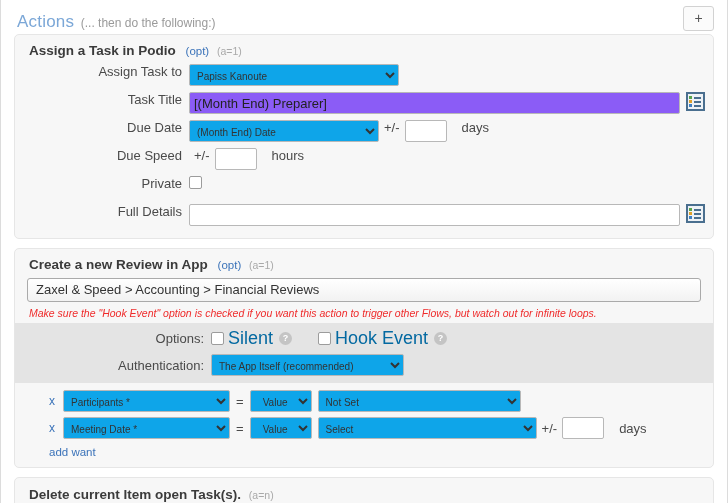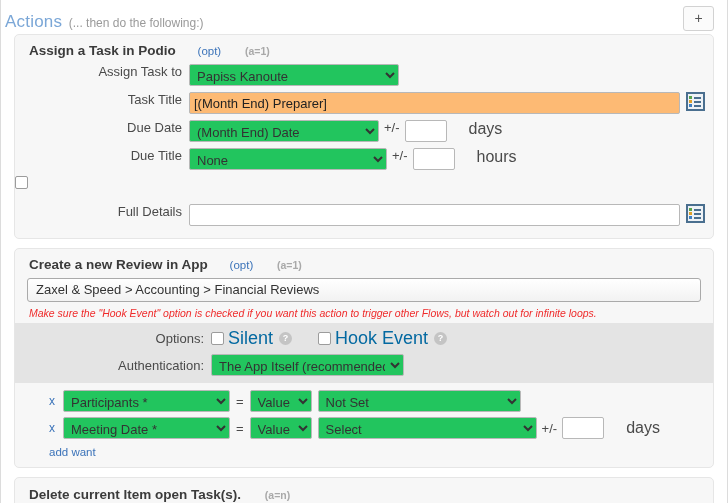--- a/index.html
+++ b/index.html
@@ -25,21 +25,21 @@
     height: 503px;
     box-sizing: border-box;
     border-left: 1px solid #dcdcdc;
     border-right: 1px solid #dcdcdc;
     background: #ffffff;
   }
 
   
   .actions-header {
     position: relative;
-    padding: 12px 12px 0 4px;
+    padding: 12px 12px 0 16px;
     height: 34px;
     box-sizing: border-box;
   }
   .actions-title {
     font-size: 17px;
     color: #7ba7d7;
     font-weight: 400;
     letter-spacing: .2px;
   }
   .actions-subtitle {
@@ -79,65 +79,65 @@
   .panel-title {
     font-size: 13.5px;
     font-weight: bold;
     color: #3b3b3b;
     padding: 8px 0 6px 14px;
   }
   .opt-tag {
     color: #3b73b9;
     font-size: 11.5px;
     font-weight: normal;
-    margin-left: 18px;
+    margin-left: 6px;
     cursor: pointer;
   }
   .count-tag {
     color: #a9a9a9;
     font-size: 10.5px;
-    font-weight: bold;
-    margin-left: 20px;
+    font-weight: normal;
+    margin-left: 4px;
   }
 
   
   .frow {
     display: flex;
     align-items: flex-start;
     padding: 0 0 6px 0;
     min-height: 22px;
   }
   .flabel {
     width: 174px;
     text-align: right;
     padding-right: 7px;
     color: #4a4a4a;
     font-size: 13px;
     box-sizing: border-box;
     flex: none;
   }
   .suffix {
     color: #4a4a4a;
-    font-size: 16px;
-    margin-left: 22px;
+    font-size: 13px;
+    margin-left: 15px;
     white-space: nowrap;
   }
   .pm {
     color: #4a4a4a;
     font-size: 13px;
     margin: 0 5px;
     white-space: nowrap;
   }
 
   
   select.ctl {
     font-family: "Liberation Sans", sans-serif;
-    font-size: 13px;
+    font-size: 10px;
     color: #333;
-    background: #22c55e;
+    background: #0ea5e9;
     border: 1px solid #b8b8b8;
     border-radius: 2px;
     height: 22px;
     padding: 3px 2px 1px 3px;
     box-sizing: border-box;
   }
   input.ctl {
     font-family: "Liberation Sans", sans-serif;
     font-size: 13px;
     color: #333;
@@ -276,21 +276,21 @@
     cursor: pointer;
     width: 8px;
     flex: none;
   }
   .eq {
     margin: 0 6px;
     color: #4a4a4a;
     font-size: 13px;
   }
   .sel-field { width: 167px; }
-  .sel-op    { width: 62px; }
+  .sel-op    { width: 62px; text-align: center; }
   .sel-val1  { width: 203px; }
   .sel-val2  { width: 219px; }
   .add-field {
     color: #3b73b9;
     font-size: 11.5px;
     padding: 2px 0 7px 34px;
     cursor: pointer;
     display: inline-block;
   }
 
@@ -329,21 +329,21 @@
 
       <div class="frow">
         <div class="flabel">Assign Task to</div>
         <select class="ctl sel-assign">
           <option>Papiss Kanoute</option>
         </select>
       </div>
 
       <div class="frow">
         <div class="flabel">Task Title</div>
-        <input class="ctl wide" type="text" value="[(Month End) Preparer]" style="background: #fdba74; color: rgb(34, 34, 34);">
+        <input class="ctl wide" type="text" value="[(Month End) Preparer]" style="background: #8b5cf6; color: rgb(34, 34, 34);">
         <div class="varbtn">
           <div class="vrow">
               <i class="sq g"></i>
               <i class="ln"></i>
             </div>
           <div class="vrow">
               <i class="sq o"></i>
               <i class="ln"></i>
             </div>
           <div class="vrow">
@@ -357,30 +357,28 @@
         <div class="flabel">Due Date</div>
         <select class="ctl sel-duedate">
           <option>(Month End) Date</option>
         </select>
         <span class="pm">+/-</span>
         <input class="ctl num" type="text" value="" style="">
         <span class="suffix">days</span>
       </div>
 
       <div class="frow">
-        <div class="flabel">Due Title</div>
-        <select class="ctl sel-duetime">
-          <option>None</option>
-        </select>
+        <div class="flabel">Due Speed</div>
         <span class="pm">+/-</span>
         <input class="ctl num" type="text" value="" style="">
         <span class="suffix">hours</span>
       </div>
 
       <div class="frow">
+        <div class="flabel">Private</div>
         <span class="check"></span>
       </div>
 
       <div class="frow">
         <div class="flabel">Full Details</div>
         <input class="ctl wide" type="text" value="" style="">
         <div class="varbtn">
           <div class="vrow">
               <i class="sq g"></i>
               <i class="ln"></i>

